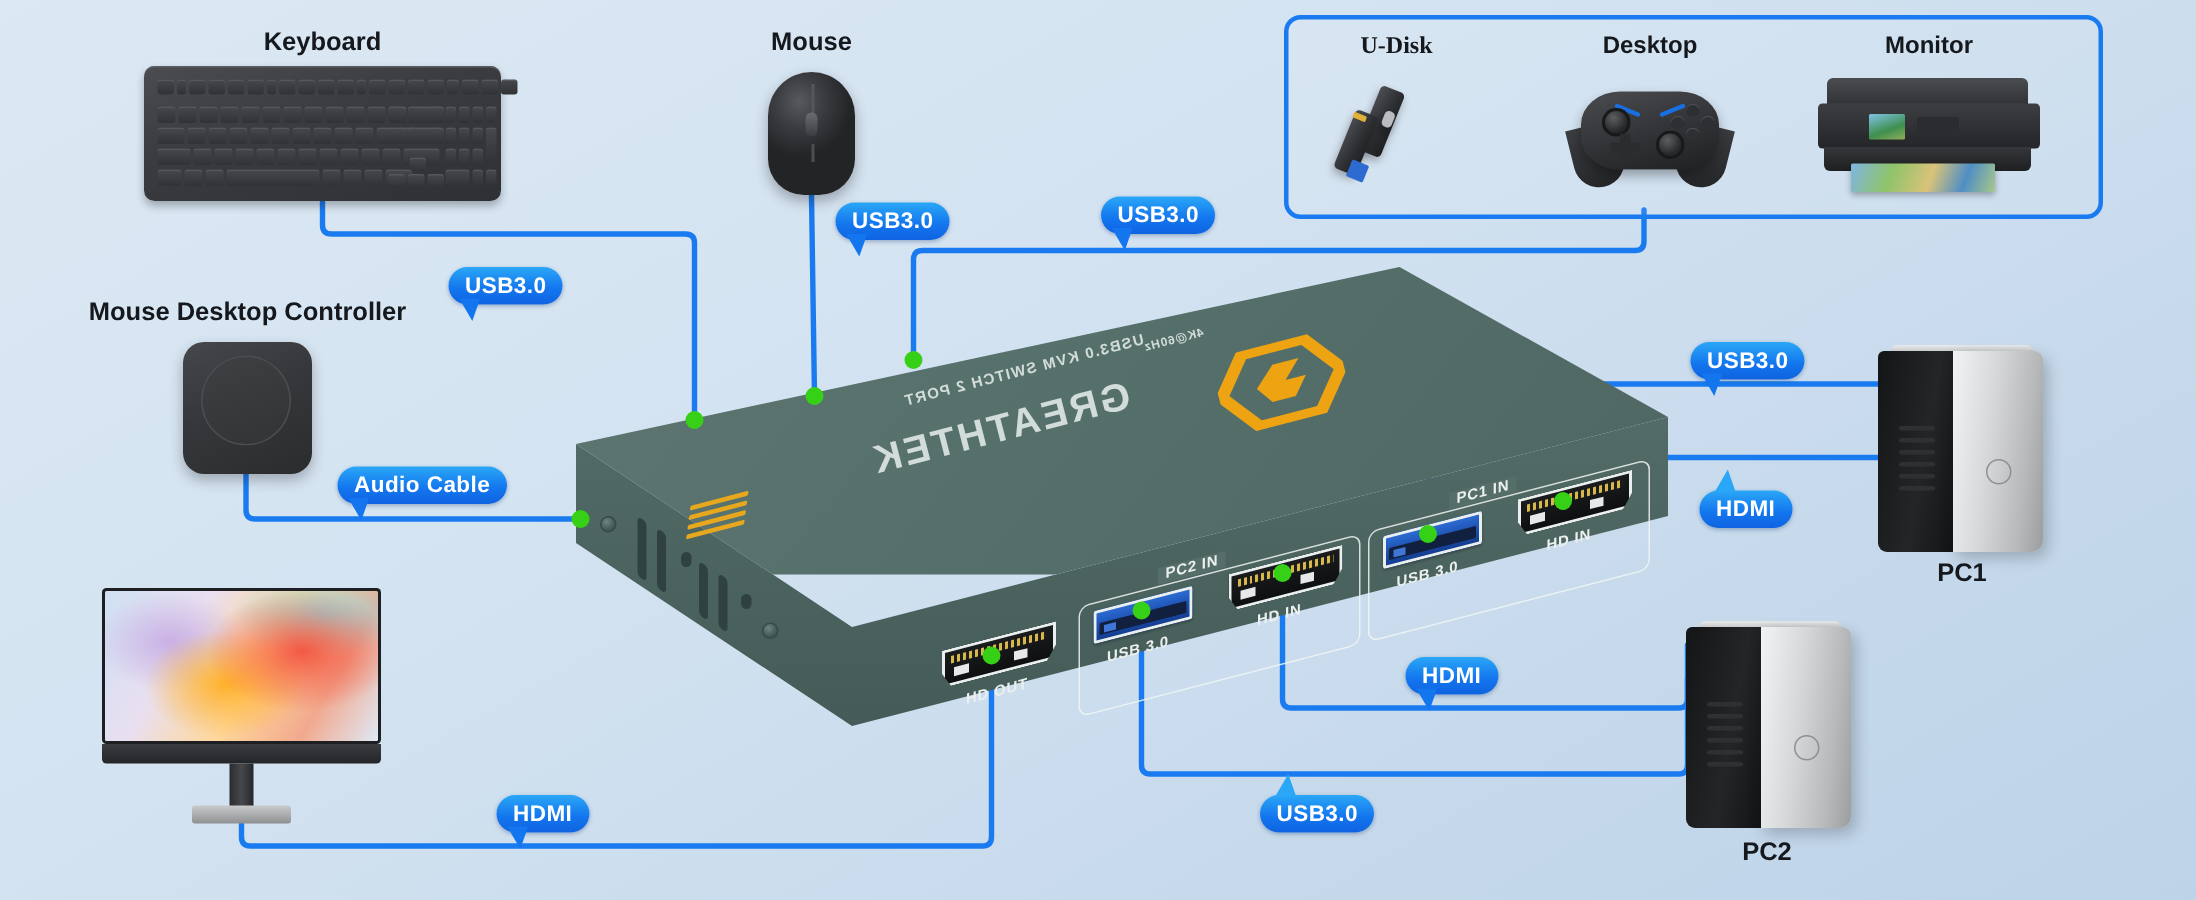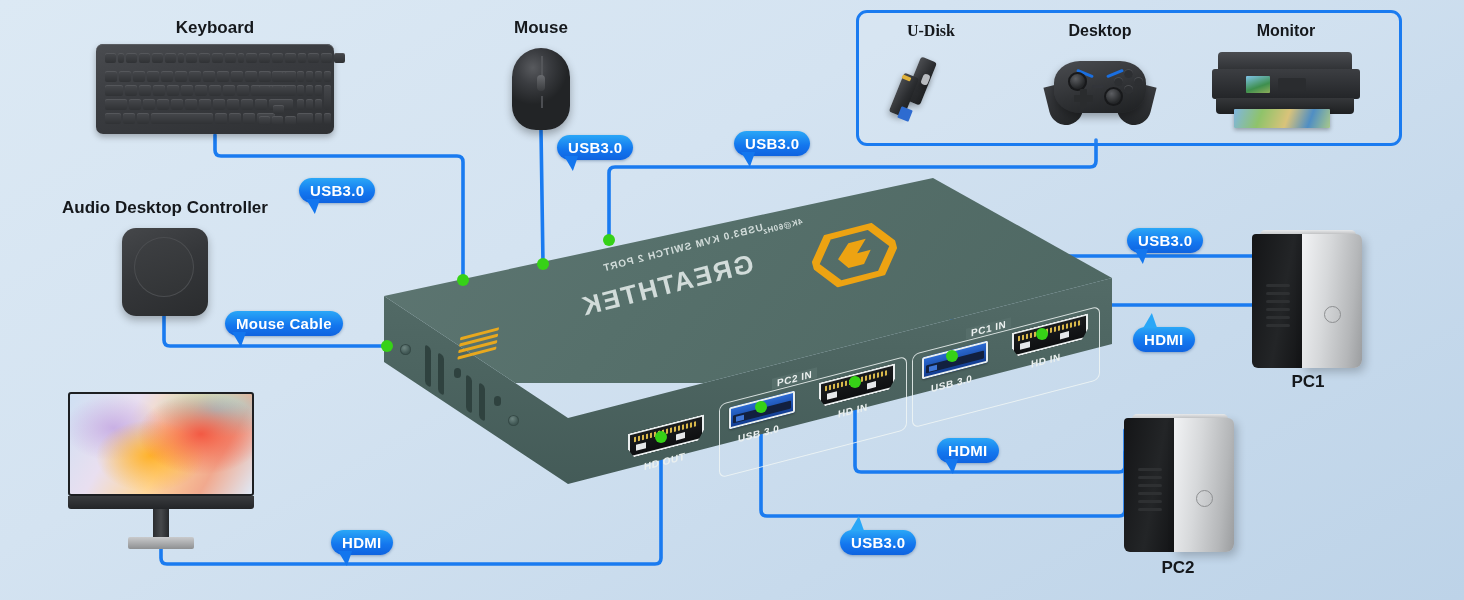--- a/index.html
+++ b/index.html
@@ -306,21 +306,21 @@
   </div>
 
   <div class="caption" style="left:482px;top:18px;width:118px;font-size:17px;">Mouse</div>
   <div class="abs" id="mouse">
     <div class="ms-body"></div>
     <div class="ms-split"></div>
     <div class="ms-wheel"></div>
     <div class="ms-line"></div>
   </div>
 
-  <div class="caption" style="left:54px;top:198px;width:222px;font-size:17px;">Audio Desktop Controller</div>
+  <div class="caption" style="left:54px;top:198px;width:222px;font-size:17px;">Mouse Desktop Controller</div>
   <div class="abs" id="ctrl">
     <div class="ct-body"></div>
     <div class="ct-dial"></div>
   </div>
 
   <div class="abs" id="monitor">
     <div class="mon-frame">
         <div class="mon-screen"></div>
       </div>
     <div class="mon-chin"></div>
@@ -496,21 +496,21 @@
       </div>
       <div class="pill tl" style="left: 557px; top: 135px;">
         <span>USB3.0</span>
         <span class="tail"></span>
       </div>
       <div class="pill tl" style="left: 734px; top: 131px;">
         <span>USB3.0</span>
         <span class="tail"></span>
       </div>
       <div class="pill tl" style="left: 225px; top: 311px;">
-        <span>Mouse Cable</span>
+        <span>Audio Cable</span>
         <span class="tail"></span>
       </div>
       <div class="pill tl" style="left: 1127px; top: 228px;">
         <span>USB3.0</span>
         <span class="tail"></span>
       </div>
       <div class="pill up" style="left: 1133px; top: 327px;">
         <span>HDMI</span>
         <span class="tail"></span>
       </div>

